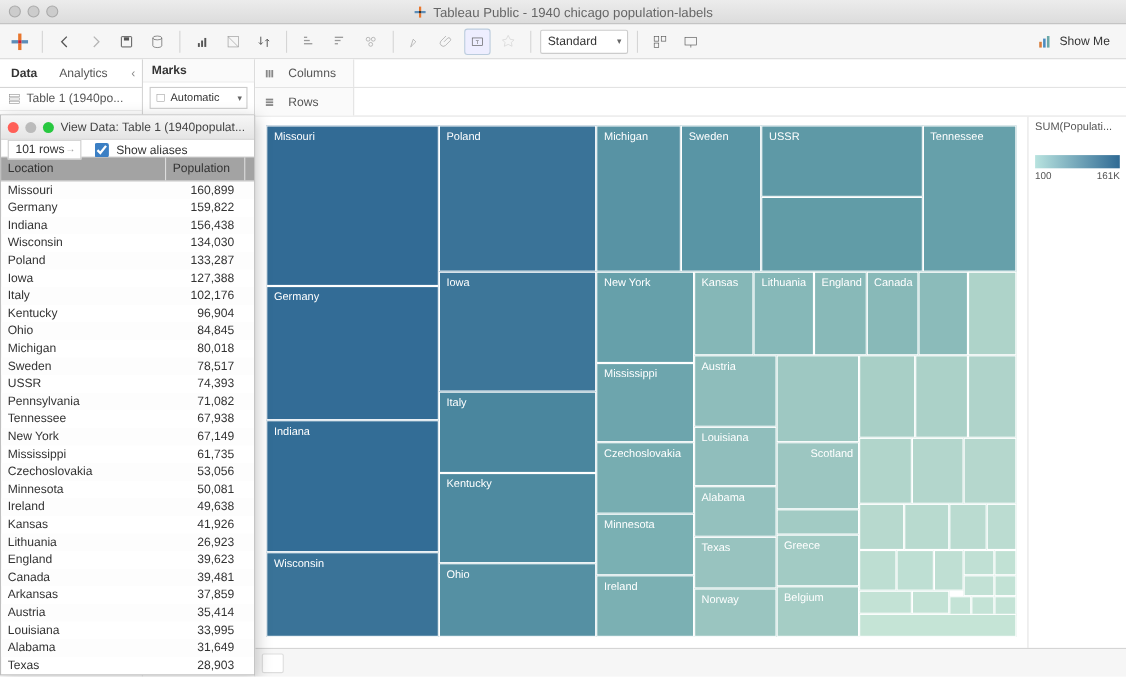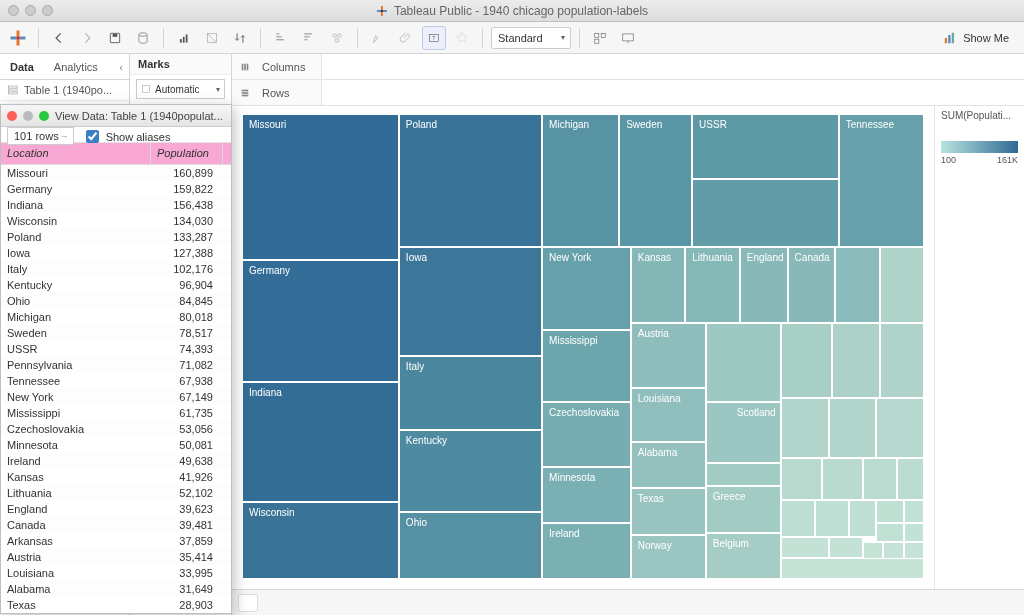--- a/index.html
+++ b/index.html
@@ -55,21 +55,21 @@
   
   .datawin { position:absolute; left:0px; top:0px; width:232px; height:510px; background:#fff; border:1px solid #bfbfbf; box-shadow: 2px 4px 14px rgba(0,0,0,0.25); display:flex; flex-direction:column; z-index:100;}
   .dw-title { height:22px; background: linear-gradient(#f6f6f6,#e5e5e5); border-bottom:1px solid #ccc; display:flex; align-items:center; padding:0 6px; gap:6px; font-size:11px; color:#444;}
   .dw-traffic { display:flex; gap:6px;}
   .dw-tl { width:10px; height:10px; border-radius:50%;}
   .dw-rows { height:16px; border-bottom:1px solid #e3e3e3; display:flex; align-items:flex-start; padding:0 6px; gap:8px; font-size:11px;}
   .dw-rowsfield { border:1px solid #ccc; padding:2px 14px 2px 6px; position:relative; background:#fff;}
   .dw-rowsfield::after { content:"→"; position:absolute; right:4px; color:#999; font-size:9px;}
   .dw-check { display:flex; align-items:center; gap:4px;}
   .dw-check input { accent-color:#3b7fc4;}
-  .dw-headers { height:22px; background:#f9a8d4; border-bottom:1px solid #ddd; display:flex; font-size:11px;font-style:italic;}
+  .dw-headers { height:22px; background:#a3a3a3; border-bottom:1px solid #ddd; display:flex; font-size:11px;}
   .dw-headers .h { padding:4px 6px; border-right:1px solid #ddd;}
   .dw-body { flex:1; overflow-y:auto; overflow-x:hidden; font-size:11px;}
   .dw-row { display:flex; height:16px; align-items:center;}
   .dw-row .c { padding:0 6px; overflow:hidden; white-space:nowrap; text-overflow:ellipsis;}
   .dw-row:nth-child(odd){ background:#fdfdfd;}
   .dw-col-loc { width:150px; }
   .dw-col-pop { width:72px; text-align:right; padding-right:10px !important;}
   
   svg { display:block;}
 </style>
@@ -445,21 +445,21 @@
         <div class="dw-row">
           <div class="c dw-col-loc">Ireland</div>
           <div class="c dw-col-pop">49,638</div>
         </div>
         <div class="dw-row">
           <div class="c dw-col-loc">Kansas</div>
           <div class="c dw-col-pop">41,926</div>
         </div>
         <div class="dw-row">
           <div class="c dw-col-loc">Lithuania</div>
-          <div class="c dw-col-pop">52,102</div>
+          <div class="c dw-col-pop">26,923</div>
         </div>
         <div class="dw-row">
           <div class="c dw-col-loc">England</div>
           <div class="c dw-col-pop">39,623</div>
         </div>
         <div class="dw-row">
           <div class="c dw-col-loc">Canada</div>
           <div class="c dw-col-pop">39,481</div>
         </div>
         <div class="dw-row">

